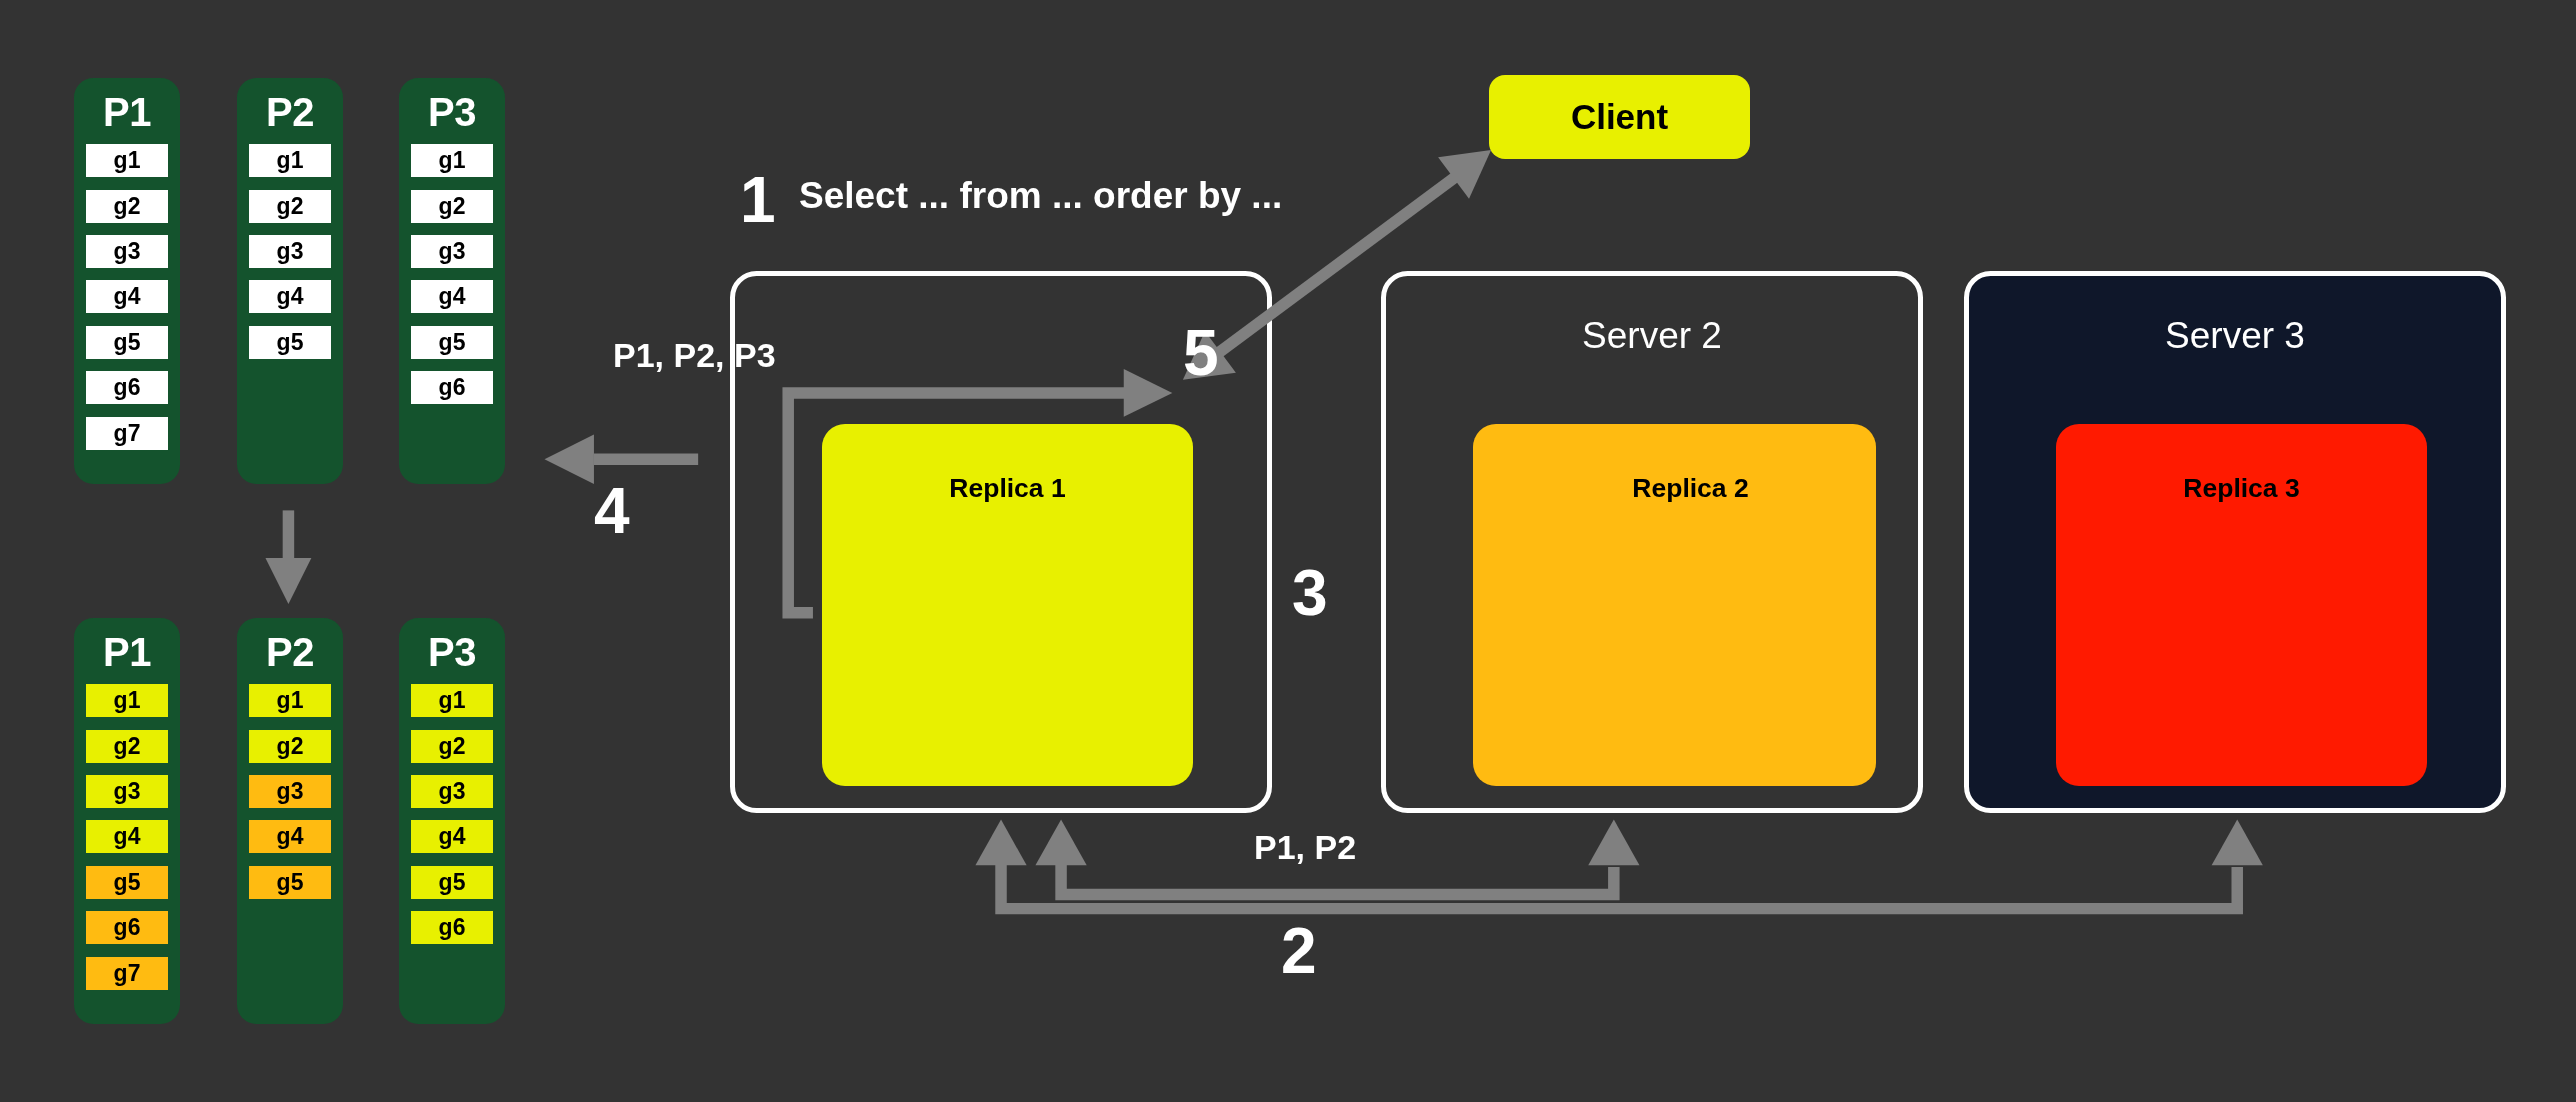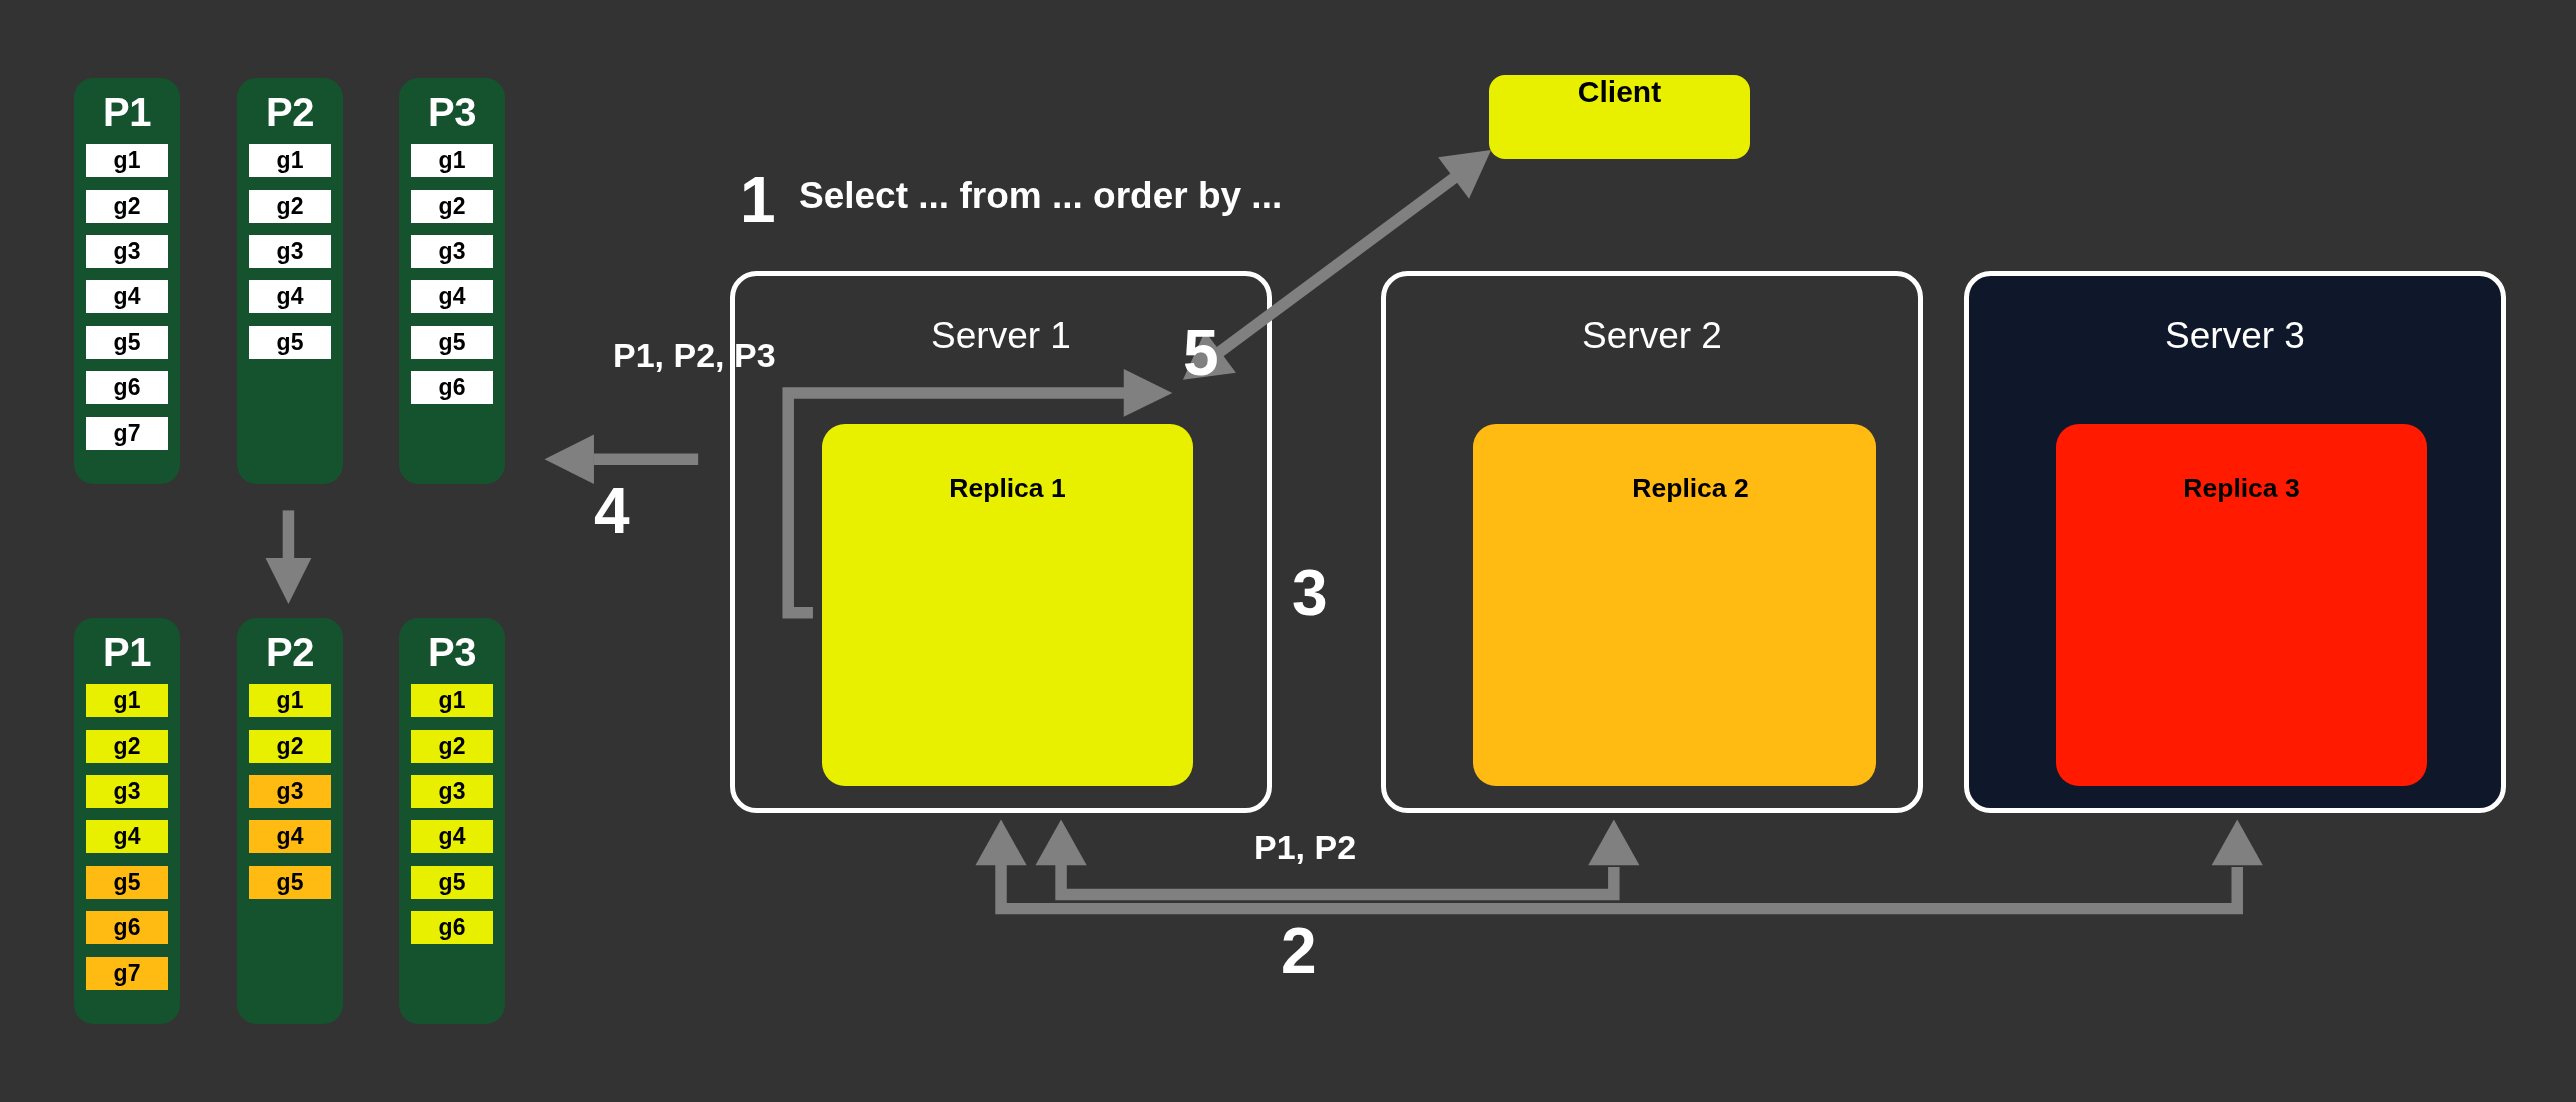--- a/index.html
+++ b/index.html
@@ -77,24 +77,24 @@
     font-weight: 700;
   }
   .replica span { margin-top: 49px; }
 
   
   .client {
     position: absolute;
     background: #e8f000;
     border-radius: 16px;
     display: flex;
-    align-items: flex-start;
+    align-items: center;
     justify-content: center;
     color: #000000;
-    font-size: 30px;
+    font-size: 35px;
     font-weight: 700;
   }
 
   
   .step-num {
     position: absolute;
     color: #ffffff;
     font-size: 64px;
     font-weight: 700;
     line-height: 1;
@@ -199,21 +199,20 @@
       <div class="p-cell c-yellow">g5</div>
       <div class="p-cell c-yellow">g6</div>
     </div>
   </div>
 
   <div class="client" style="left:1489px; top:75px; width:261px; height:84px;">
     <span>Client</span>
   </div>
 
   <div class="server" style="left:730px; top:271px; width:542px; height:542px; background:transparent;">
-    <div class="server-label" style="top:39px;">Server 1</div>
     <div class="replica" style="left:87px; top:148px; width:371px; height:362px; background:#e8f000;">
       <span>Replica 1</span>
     </div>
   </div>
 
   <div class="server" style="left:1349px; top:271px; width:542px; height:542px; background:transparent;margin-left:32px;">
     <div class="server-label" style="top:39px;">Server 2</div>
     <div class="replica" style="left:87px; top:148px; width:371px; height:362px; background:#ffbb11;padding-left:32px;">
       <span>Replica 2</span>
     </div>

